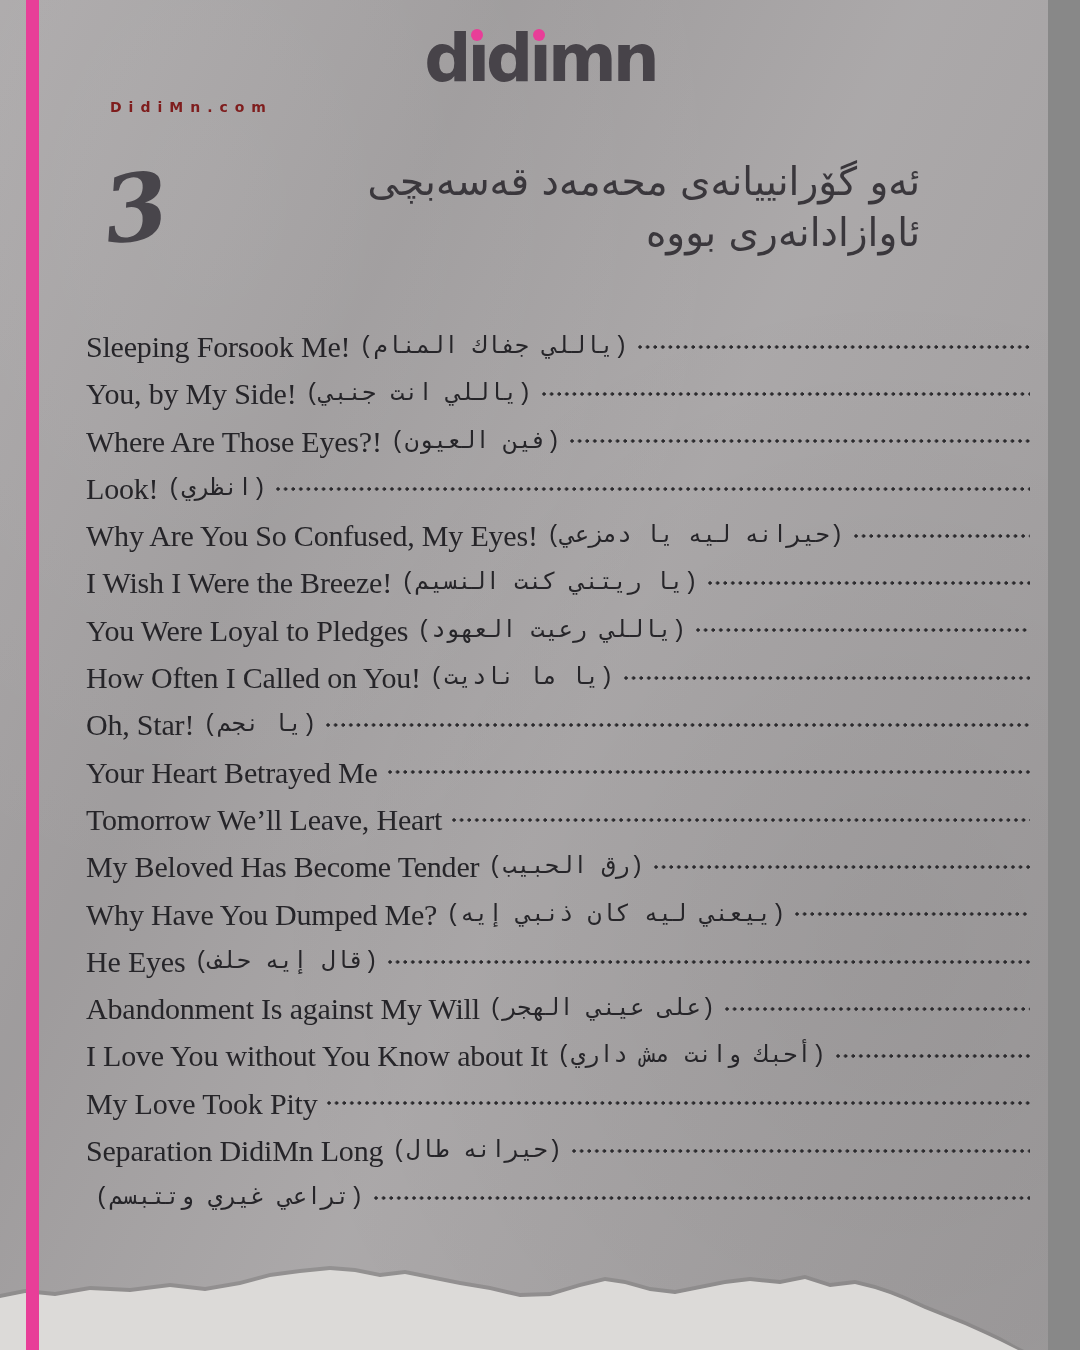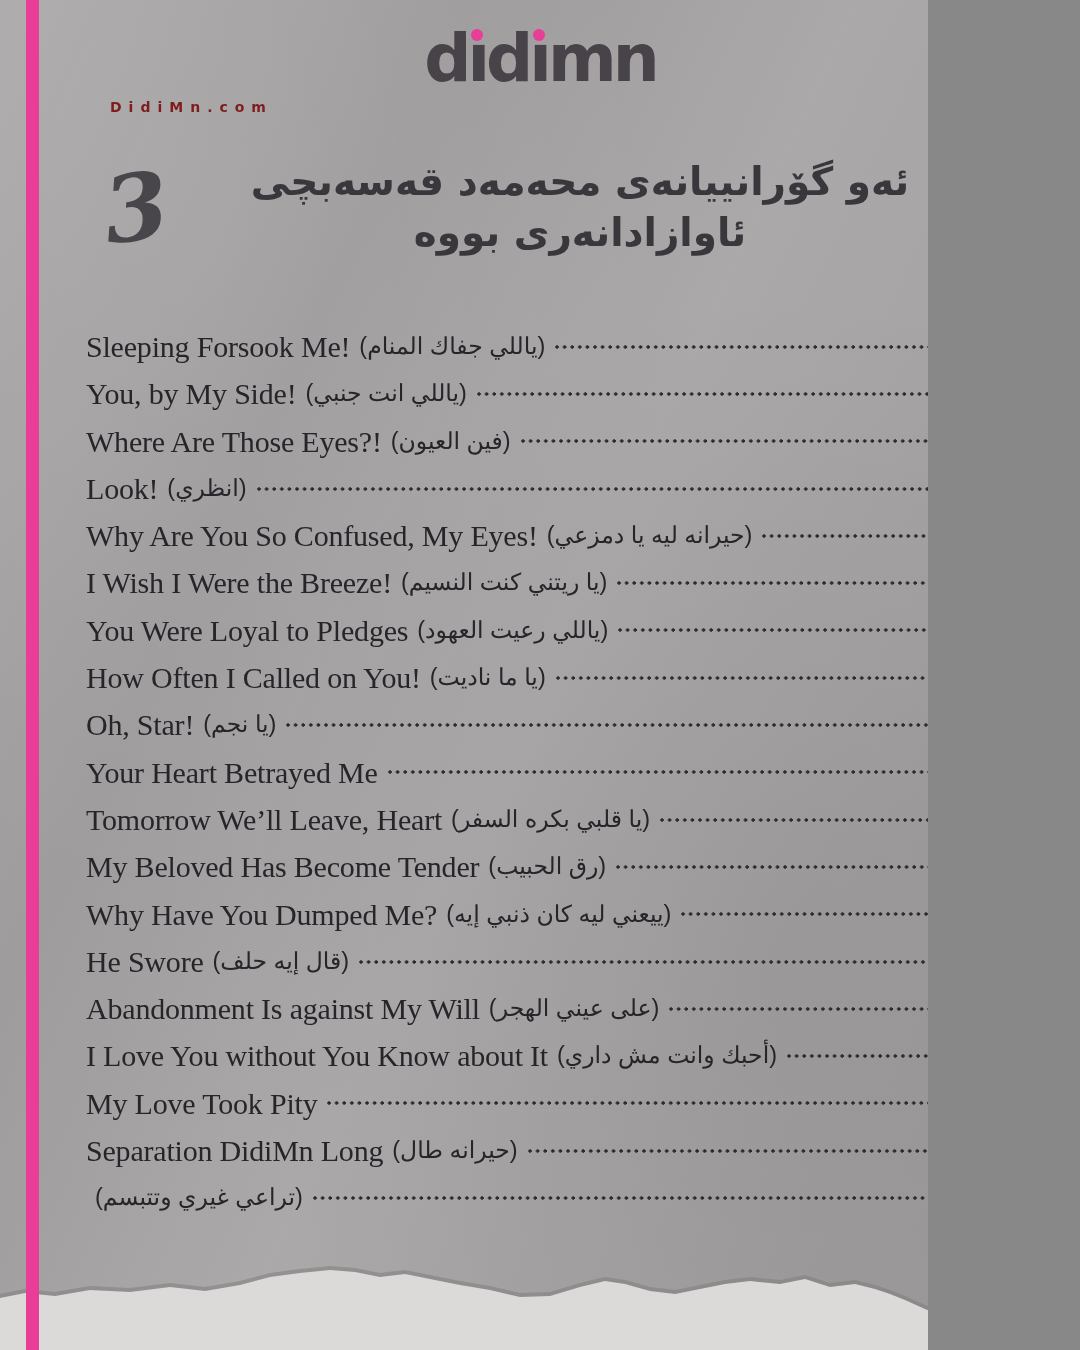--- a/index.html
+++ b/index.html
@@ -7,21 +7,21 @@
     --paper:#a7a4a5;
     --torn:#dcdad8;
     --ink:#262529;
     --logo-ink:#474349;
     --title-ink:#3a373c;
   }
   *{margin:0;padding:0;box-sizing:border-box;}
   html,body{width:1080px;height:1350px;}
   body{font-family:"Liberation Serif",serif;background:#888;}
   .page{
-    position:relative;width:928px;height:1350px;overflow:hidden;
+    position:relative;width:1048px;height:1350px;overflow:hidden;
     background:var(--paper);
   }
   
   .page::before{
     content:"";position:absolute;inset:0;pointer-events:none;
     background:
       linear-gradient(115deg, rgba(255,255,255,0.06) 0%, rgba(0,0,0,0.05) 30%, rgba(255,255,255,0.05) 55%, rgba(0,0,0,0.06) 100%),
       radial-gradient(ellipse at 20% 15%, rgba(255,255,255,0.07), rgba(0,0,0,0) 45%),
       radial-gradient(ellipse at 85% 70%, rgba(0,0,0,0.06), rgba(0,0,0,0) 50%);
   }
@@ -49,38 +49,38 @@
   }
   
   .page-number{
     position:absolute;left:104px;top:162px;
     font-family:"DejaVu Serif",serif;font-style:italic;font-weight:bold;
     font-size:92px;line-height:1;color:#48454b;
     transform:rotate(-7deg);
   }
   .page-title{
     position:absolute;left:240px;top:156px;width:680px;
-    direction:rtl;text-align:center;
-    font-family:"DejaVu Sans",sans-serif;font-weight:bold;
+    direction:rtl;text-align:right;
+    font-family:"DejaVu Sans",sans-serif;font-weight:normal;
     font-size:39px;line-height:1.32;color:var(--title-ink);
   }
   
   .song-list{
     position:absolute;left:86px;top:323px;width:944px;
     color:var(--ink);
   }
   .row{
     display:flex;align-items:center;
     height:47.3px;line-height:47.3px;white-space:nowrap;
   }
   .row .en{
     font-family:"Liberation Serif",serif;font-size:30px;letter-spacing:-0.2px;
   }
   .row .ar{
-    font-family:Liberation Sans, sans-serif;font-size:23.5px;
+    font-family:Liberation Mono, monospace;font-size:23.5px;
     margin-left:9px;direction:ltr;unicode-bidi:plaintext;
   }
   .row .leader{
     flex:1;min-width:14px;height:4px;margin-left:10px;
     background-image:radial-gradient(circle at 2px 2px, #2b2a2d 1.45px, rgba(0,0,0,0) 1.9px);
     background-size:7.6px 4px;background-repeat:repeat-x;background-position:left bottom;
   }
   
   .torn{position:absolute;left:0;bottom:0;width:1080px;height:120px;z-index:20;}
 </style>
@@ -148,35 +148,34 @@
         <span class="en">Oh, Star!</span>
         <span class="ar">(يا نجم)</span>
         <span class="leader"></span>
       </div>
       <div class="row">
         <span class="en">Your Heart Betrayed Me</span>
         <span class="leader"></span>
       </div>
       <div class="row">
         <span class="en">Tomorrow We’ll Leave, Heart</span>
-        <span class="ar">(يا قلبي بكره السفر)</span>
         <span class="leader"></span>
       </div>
       <div class="row">
         <span class="en">My Beloved Has Become Tender</span>
         <span class="ar">(رق الحبيب)</span>
         <span class="leader"></span>
       </div>
       <div class="row">
         <span class="en">Why Have You Dumped Me?</span>
         <span class="ar">(ييعني ليه كان ذنبي إيه)</span>
         <span class="leader"></span>
       </div>
       <div class="row">
-        <span class="en">He Swore</span>
+        <span class="en">He Eyes</span>
         <span class="ar">(قال إيه حلف)</span>
         <span class="leader"></span>
       </div>
       <div class="row">
         <span class="en">Abandonment Is against My Will</span>
         <span class="ar">(على عيني الهجر)</span>
         <span class="leader"></span>
       </div>
       <div class="row">
         <span class="en">I Love You without You Know about It</span>

